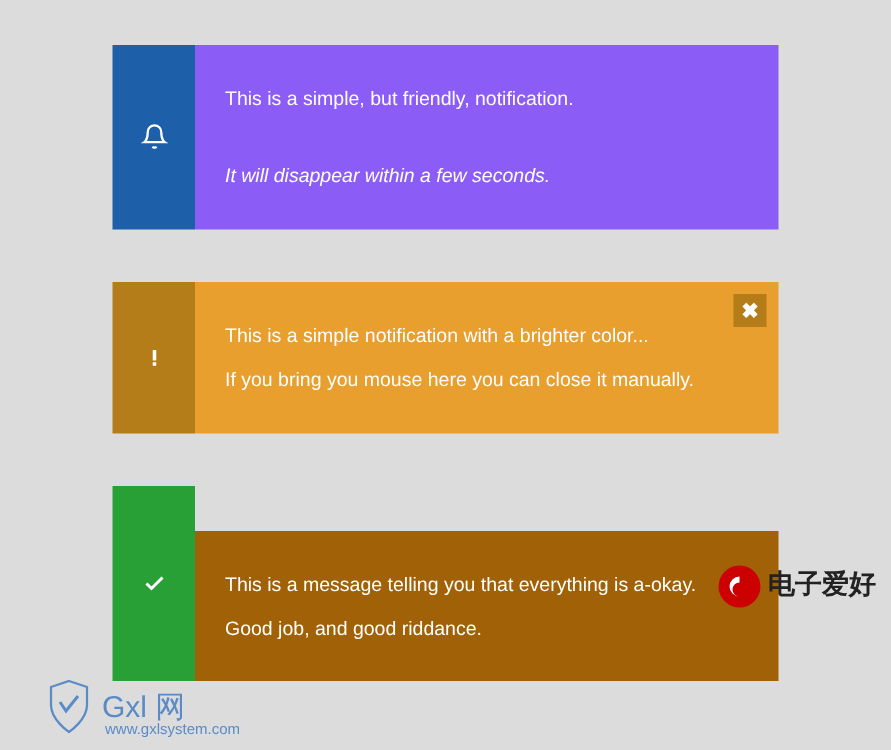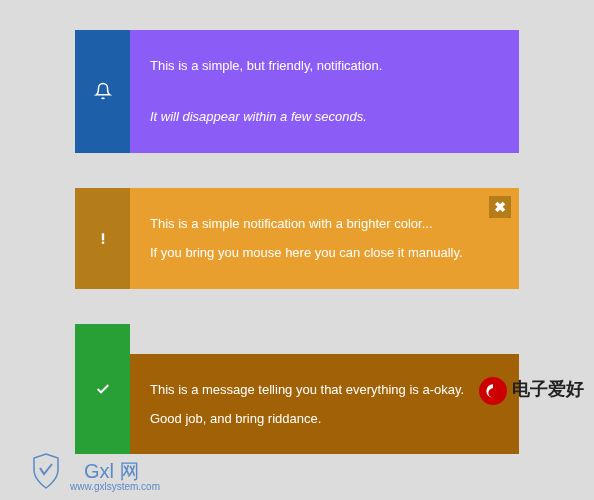--- a/index.html
+++ b/index.html
@@ -90,21 +90,21 @@
       font-weight: bold;
       color: #222;
       font-size: 18px;
     }
     .watermark-left {
       position: absolute;
       left: 30px;
       bottom: 10px;
       display: flex;
       align-items: center;
-      gap: 22px;
+      gap: 6px;
     }
     .watermark-left .shield {
       width: 32px;
       height: 38px;
       display: flex;
       align-items: center;
       justify-content: center;
     }
     .watermark-left .gxl-text {
       color: #5a8bc7;
@@ -152,21 +152,21 @@
 </div>
 
 <div class="notification green">
   <div class="notification-icon">
     <svg width="16" height="16" viewBox="0 0 24 24" fill="none" stroke="white" stroke-width="3">
       <polyline points="20 6 9 17 4 12"></polyline>
     </svg>
   </div>
   <div class="notification-body">
     <p>This is a message telling you that everything is a-okay.</p>
-    <p>Good job, and bring riddance.</p>
+    <p>Good job, and good riddance.</p>
   </div>
 </div>
 
 <div class="watermark-right">
   <div class="circle">
     <svg width="16" height="16" viewBox="0 0 24 24" fill="white">
       <path d="M12 2 A10 10 0 0 0 12 22 A7 7 0 0 1 12 8 Z"></path>
     </svg>
   </div>
   <span class="text">电子爱好</span>

